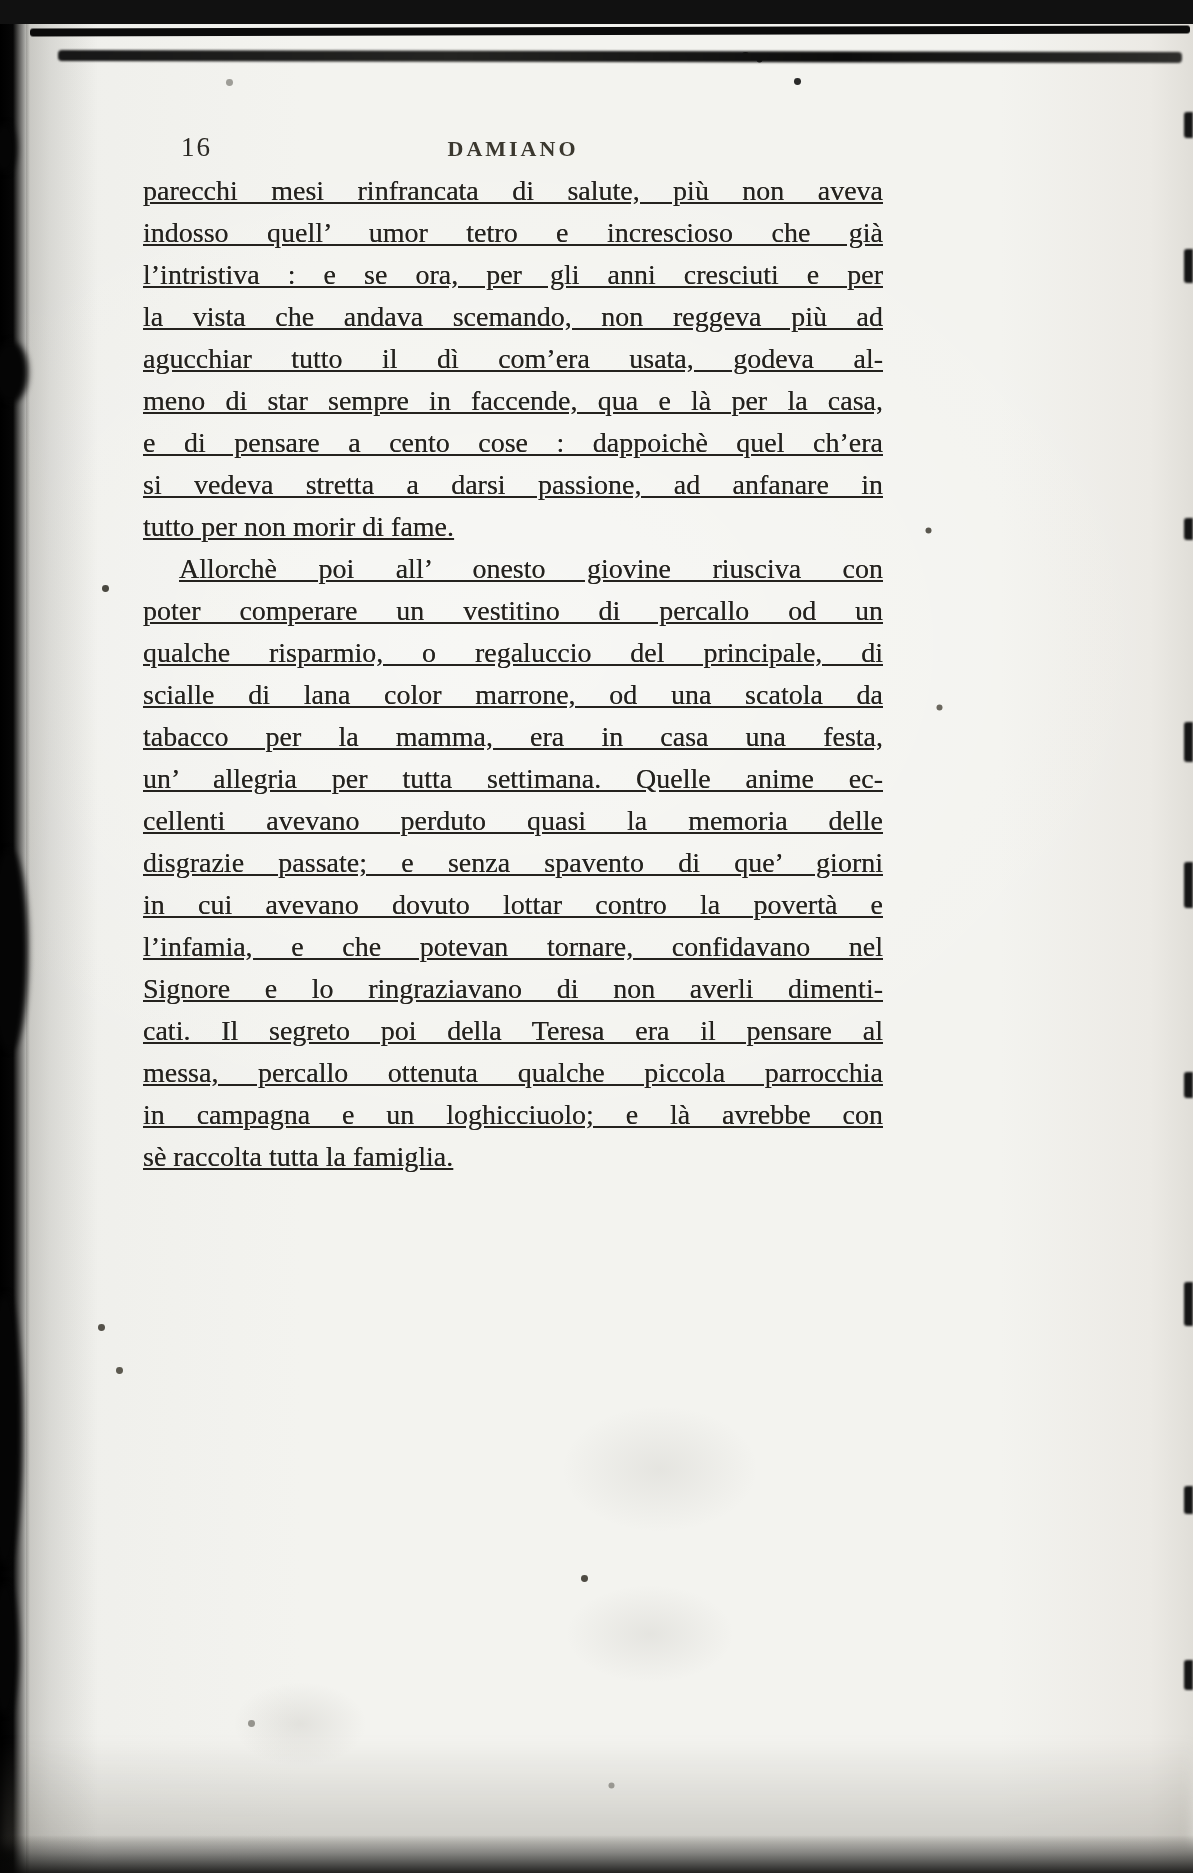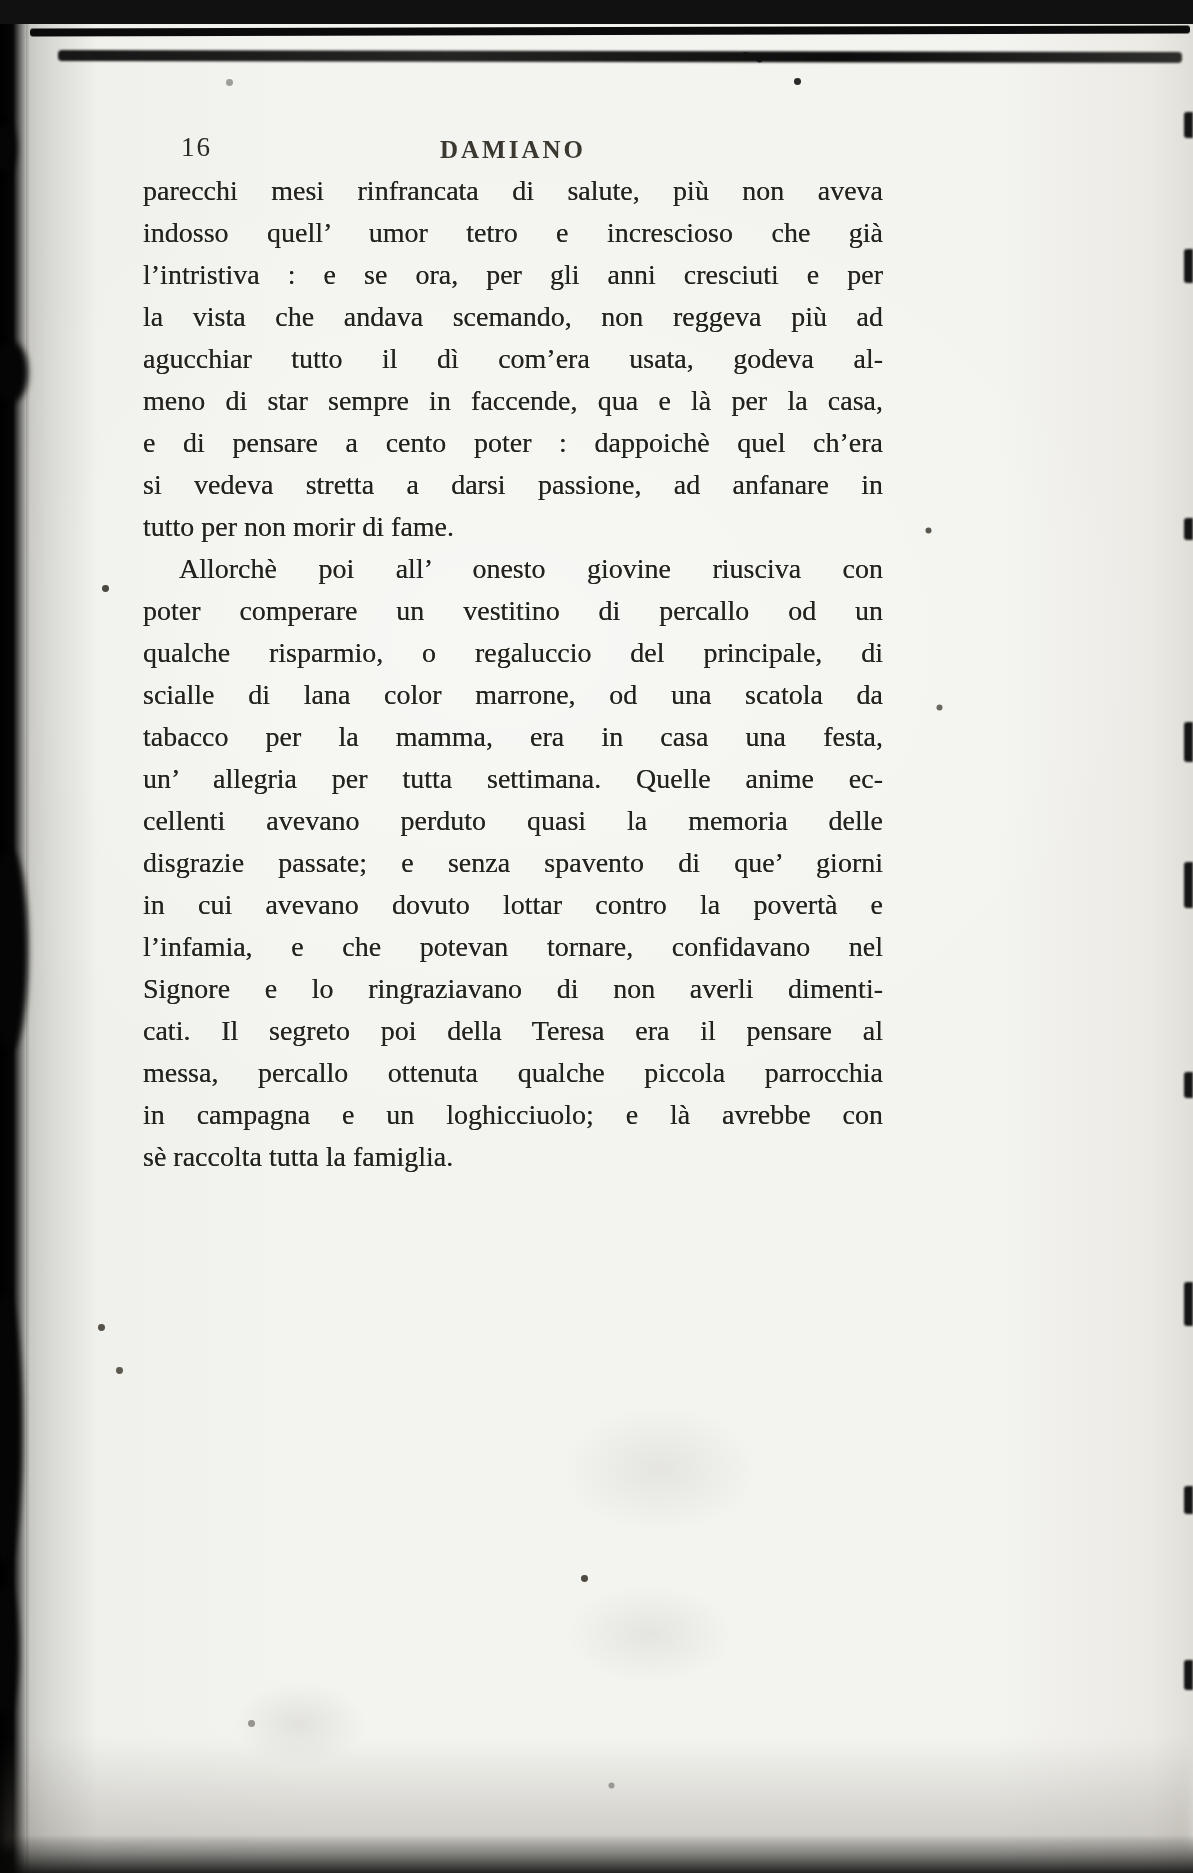--- a/index.html
+++ b/index.html
@@ -31,30 +31,30 @@
   .page-header {
     position: absolute; left: 143px; top: 104px; width: 740px; height: 44px;
     color: #3a3730;
   }
   .page-number {
     position: absolute; left: 38px; top: 4px;
     font-size: 27px; letter-spacing: 2px; color: #2c2a25;
   }
   .running-title {
     position: absolute; left: 0; right: 0; top: 8px; text-align: center;
-    font-size: 25px; font-weight: 700; letter-spacing: 3px; color: #3b382f;
+    font-size: 22px; font-weight: 700; letter-spacing: 3px; color: #3b382f;
   }
   
   .text-block {
     position: absolute; left: 143px; top: 146px; width: 740px;
     font-size: 28px; line-height: 42px;
     color: var(--ink, #24221e);
     text-shadow: 0 0 0.6px rgba(36,34,30,0.75);
   }
-  .line { text-align: justify; text-align-last: justify; }
+  .line { text-align: justify; text-align-last: justify; text-decoration: underline; }
   .line.last { text-align-last: left; }
   .line.indent { text-indent: 36px; }
   
   .edge-top1 {
     position: absolute; left: 30px; top: 3px; width: 1160px; height: 8px;
     background: #0b0b0b; border-radius: 3px; filter: blur(0.7px);
     transform: rotate(-0.15deg);
   }
   .edge-top2 {
     position: absolute; left: 58px; top: 27px; width: 1124px; height: 11px;
@@ -115,21 +115,21 @@
       <span class="running-title">DAMIANO</span>
     </div>
 
     <div class="text-block">
         <div class="line">parecchi mesi rinfrancata di salute, più non aveva</div>
         <div class="line">indosso quell’ umor tetro e increscioso che già</div>
         <div class="line">l’intristiva : e se ora, per gli anni cresciuti e per</div>
         <div class="line">la vista che andava scemando, non reggeva più ad</div>
         <div class="line">agucchiar tutto il dì com’era usata, godeva al-</div>
         <div class="line">meno di star sempre in faccende, qua e là per la casa,</div>
-        <div class="line">e di pensare a cento poter : dappoichè quel ch’era</div>
+        <div class="line">e di pensare a cento cose : dappoichè quel ch’era</div>
         <div class="line">si vedeva stretta a darsi passione, ad anfanare in</div>
         <div class="line last">tutto per non morir di fame.</div>
         <div class="line indent">Allorchè poi all’ onesto giovine riusciva con</div>
         <div class="line">poter comperare un vestitino di percallo od un</div>
         <div class="line">qualche risparmio, o regaluccio del principale, di</div>
         <div class="line">scialle di lana color marrone, od una scatola da</div>
         <div class="line">tabacco per la mamma, era in casa una festa,</div>
         <div class="line">un’ allegria per tutta settimana. Quelle anime ec-</div>
         <div class="line">cellenti avevano perduto quasi la memoria delle</div>
         <div class="line">disgrazie passate; e senza spavento di que’ giorni</div>

